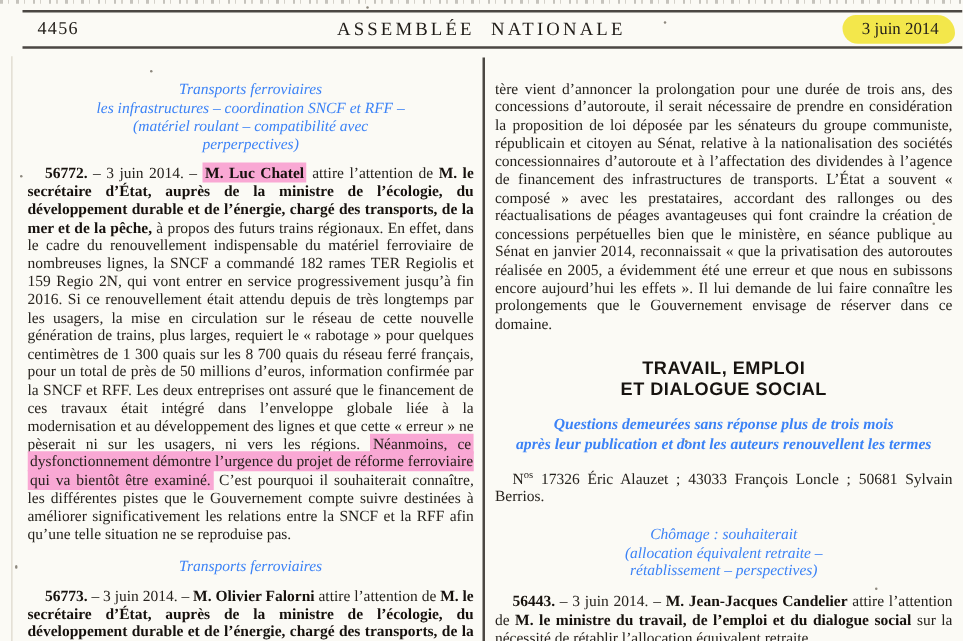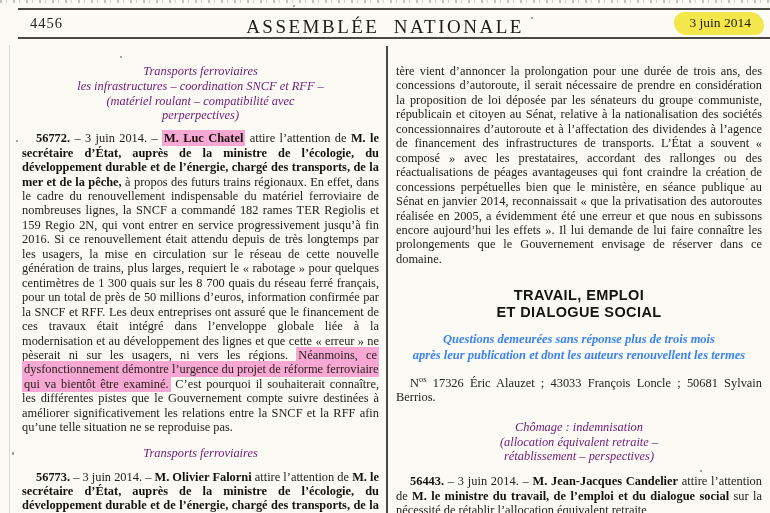--- a/index.html
+++ b/index.html
@@ -15,37 +15,37 @@
     opacity:.55; }
   .rule { position:absolute; left:18px; right:0; height:1.5px; background:#4b4743; }
   .rule.top { top:8px; }
   .rule.bottom { top:37px; }
   .edge-line { position:absolute; left:9px; top:45px; bottom:0; width:1px; background:#ddd8cb; }
   .col-divider { position:absolute; left:386px; top:46px; bottom:0; width:1.5px; background:#4b4743; }
 
   .header-row { position:absolute; top:12px; left:0; right:0; height:24px; }
   .page-number { position:absolute; left:30px; top:3px; font-size:14.5px; letter-spacing:1px; }
   .journal-title { position:absolute; left:0; right:0; top:4px; text-align:center;
-    font-size:19px; letter-spacing:2.5px; word-spacing:7px; color:#211d19; }
+    font-size:15px; letter-spacing:2.5px; word-spacing:7px; color:#211d19; }
   .date-wrap { position:absolute; right:6px; top:0; }
   .hl { background:#f3e74b; }
   .date-highlight { display:inline-block; padding:3px 13px 4px 15px;
     border-radius:12px 16px 10px 14px; font-size:13.5px; color:#211d19; }
 
   .col { position:absolute; top:52px; height:461px; overflow:hidden; }
   .col.left  { left:22px;  width:357px; }
   .col.right { left:396px; width:366px; }
 
   .para { font-size:12.4px; line-height:14.45px; text-align:justify; }
   .para.indent { text-indent:14px; }
   .run.bold { font-weight:bold; color:#16110d; }
   .run.highlight { background:#f9a8d4; padding:1px 2px;
     -webkit-box-decoration-break:clone; box-decoration-break:clone; }
 
-  .rubric { text-align:center; font-style:italic; font-size:12.4px; line-height:14.8px; color:#701a75; }
+  .rubric { text-align:center; font-style:italic; font-size:12.4px; line-height:14.8px; color:#3b82f6; }
   .rubric-line { white-space:nowrap; }
   .mt12 { margin-top:12px; } .mt8 { margin-top:8px; } .mt11 { margin-top:11px; }
   .mb9 { margin-bottom:9px; } .mt21 { margin-top:21px; } .mt9 { margin-top:9px; }
   .mt15 { margin-top:15px; } .mt10 { margin-top:10px; }
 
   .section-title { text-align:center; font-family:"Liberation Sans","DejaVu Sans",sans-serif;
     font-weight:bold; font-size:14.5px; line-height:17px; letter-spacing:.4px; color:#17130f; }
   .notice { text-align:center; font-style:italic; font-weight:bold;
     font-size:12.5px; line-height:15.2px; color:#3b82f6; }
   .refs sup { font-size:8.5px; }
@@ -96,21 +96,21 @@
   </div>
 
   <div class="notice mt11">
     <div>Questions demeurées sans réponse plus de trois mois</div>
     <div>après leur publication et dont les auteurs renouvellent les termes</div>
   </div>
 
   <p class="para indent refs mt9"><span>N</span><sup>os</sup><span> 17326 Éric Alauzet ; 43033 François Loncle ; 50681 Sylvain Berrios.</span></p>
 
   <div class="rubric mt15">
-    <div class="rubric-line">Chômage : indemnisation</div>
+    <div class="rubric-line">Chômage : souhaiterait</div>
     <div class="rubric-line">(allocation équivalent retraite –</div>
     <div class="rubric-line">rétablissement – perspectives)</div>
   </div>
 
   <p class="para indent mt10"><span class="run bold">56443.</span><span class="run "> – 3 juin 2014. – </span><span class="run bold">M. Jean-Jacques Candelier</span><span class="run "> attire l’attention de </span><span class="run bold">M. le ministre du travail, de l’emploi et du dialogue social</span><span class="run "> sur la nécessité de rétablir l’allocation équivalent retraite</span></p>
 </div>
 
 <div>
   <div class="speck" style="left:293px;top:5px;width:2px;height:2px;"></div>
   <div class="speck" style="left:531px;top:17px;width:2px;height:2px;"></div>

